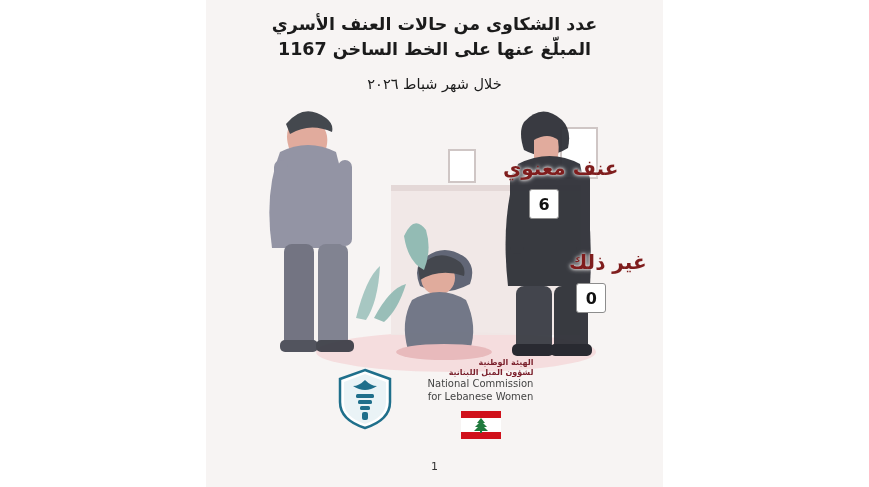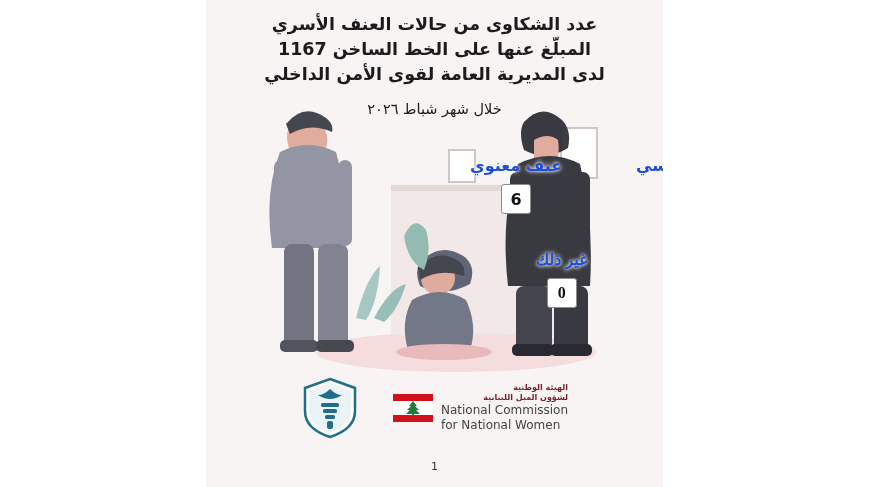--- a/index.html
+++ b/index.html
@@ -67,25 +67,26 @@
 
   
   .stat {
     position: absolute;
     z-index: 6;
     display: flex;
     flex-direction: column;
     align-items: center;
   }
   .stat-label {
-    color: #1d4ed8;
-    font-size: 16px;
+    color: #7f1d1d;
+    font-size: 20px;
     font-weight: bold;
     white-space: nowrap;
     text-shadow: 0 0 3px #f7f4f3, 0 0 5px #f7f4f3;
+    margin-left: 33px;
   }
   .stat-box {
     margin-top: 9px;
     min-width: 30px;
     height: 30px;
     padding: 0 6px;
     background: #ffffff;
     border: 1.5px solid #8d8d8d;
     border-radius: 3px;
     display: flex;
@@ -93,21 +94,21 @@
     justify-content: center;
     color: #111111;
     font-size: 16px;
     font-weight: bold;
     box-sizing: border-box;
   }
 
   
   #stat-psych   { left: 264px; top: 156px; }
   #stat-sexual  { left: 430px; top: 156px; }
-  #stat-other   { left: 330px; top: 250px; font-family: Liberation Serif, serif; }
+  #stat-other   { left: 330px; top: 250px; }
 
   .stat > .stat-label { transform: translateX(0); }
 
   
   .logos {
     position: absolute;
     left: 0;
     right: 0;
     bottom: 48px;
     display: flex;
@@ -117,40 +118,40 @@
     gap: 34px;
     z-index: 7;
   }
   .isf-logo {
     width: 58px;
     height: 62px;
     position: relative;
   }
   .ncl-logo {
     display: flex;
-    flex-direction: row;
+    flex-direction: column;
     align-items: center;
     gap: 8px;
   }
   .ncl-text {
     text-align: right;
     line-height: 1.25;
   }
   .ncl-ar {
     color: #7a1f2b;
     font-size: 8px;
     font-weight: bold;
     white-space: nowrap;
   }
   .ncl-en {
     color: #444444;
-    font-size: 12px;
+    font-size: 10px;
     white-space: nowrap;
     direction: ltr;
-    text-align: left;
+    text-align: center;
   }
   .ncl-flag {
     width: 40px;
     height: 28px;
     position: relative;
     background: #ffffff;
     border: 0;
     overflow: hidden;
   }
   .flag-red-top, .flag-red-bot {
@@ -233,21 +234,20 @@
 
       <g opacity="0.9">
         <path d="M150 318 q10 -40 24 -52 q-2 36 -14 54z" fill="#9fc3bd"></path>
         <path d="M168 318 q16 -30 32 -34 q-8 26 -22 38z" fill="#8fb9b2"></path>
       </g>
     </svg>
 
     <div class="title-block">
       <div class="title-line">عدد الشكاوى  من حالات العنف الأسري</div>
       <div class="title-line">المبلّغ عنها على الخط الساخن 1167</div>
-      <div class="title-line">لدى المديرية العامة لقوى الأمن الداخلي</div>
       <div class="subtitle">خلال شهر شباط ٢٠٢٦</div>
     </div>
 
     <div class="stat" id="stat-sexual">
       <div class="stat-label">عنف جنسي</div>
 
     </div>
 
     <div class="stat" id="stat-psych">
       <div class="stat-label">عنف معنوي</div>
@@ -271,21 +271,21 @@
           <rect x="24" y="38" width="10" height="4" rx="1.5" fill="#1f6f8b"></rect>
           <rect x="26" y="44" width="6" height="8" rx="2" fill="#1f6f8b"></rect>
         </svg>
       </div>
 
       <div class="ncl-logo">
         <div class="ncl-text">
           <div class="ncl-ar">الهيئة الوطنية</div>
           <div class="ncl-ar">لشؤون المبل اللبنانية</div>
           <div class="ncl-en">National Commission</div>
-          <div class="ncl-en">for National Women</div>
+          <div class="ncl-en">for Lebanese Women</div>
         </div>
         <div class="ncl-flag">
           <div class="flag-red-top"></div>
           <div class="flag-red-bot"></div>
           <svg class="flag-cedar" viewBox="0 0 26 16">
             <path d="M13 1 L17 6 L15 6 L19 10 L16 10 L20 14 L6 14 L10 10 L7 10 L11 6 L9 6 Z" fill="#1f7a3d"></path>
             <rect x="12" y="13" width="2" height="3" fill="#1f7a3d"></rect>
           </svg>
         </div>
       </div>

